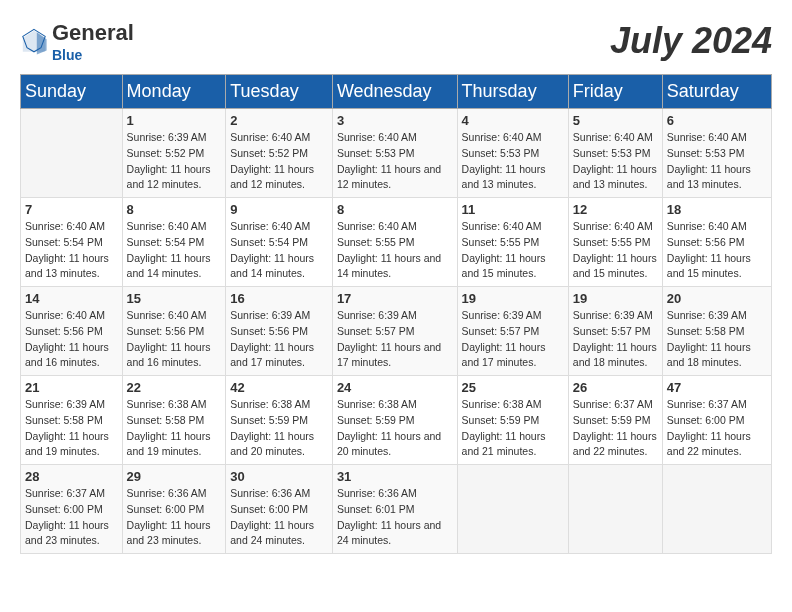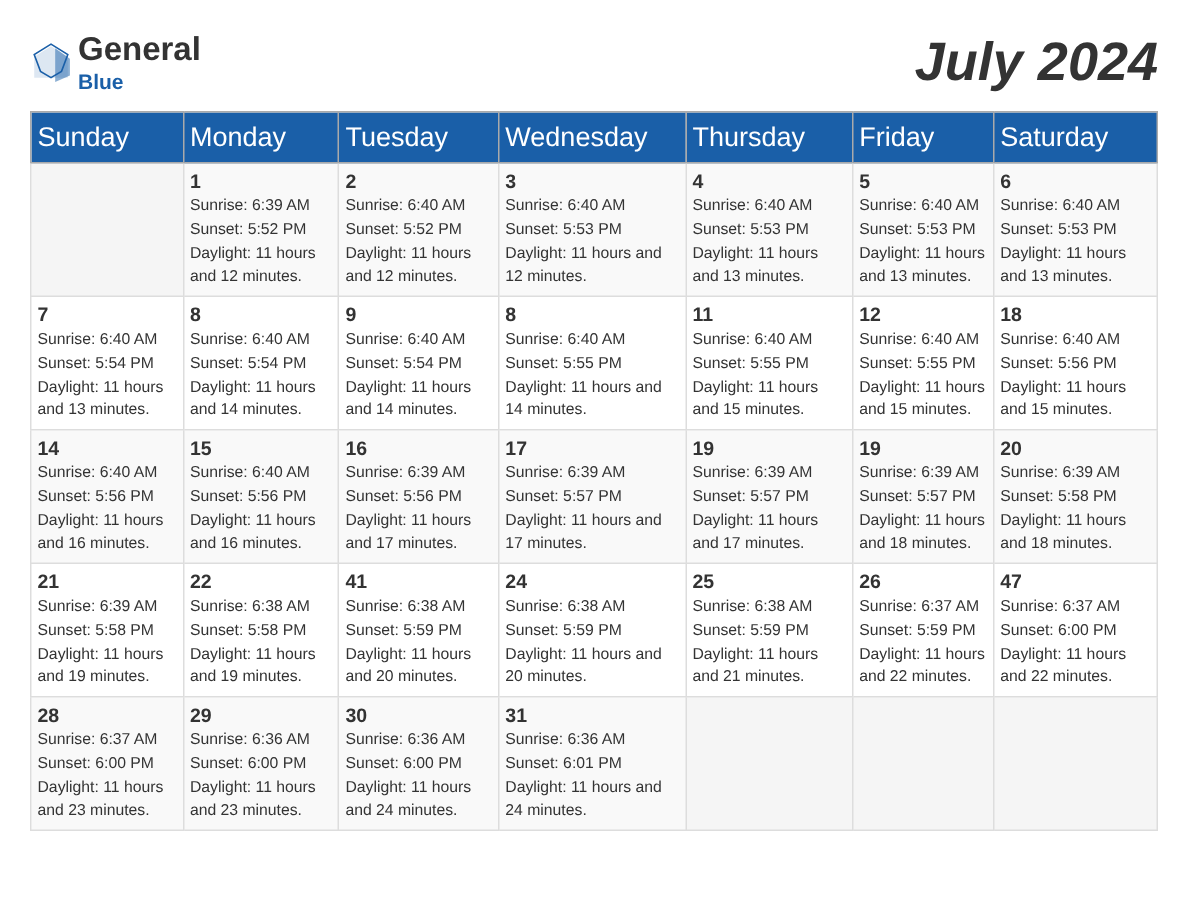--- a/index.html
+++ b/index.html
@@ -295,21 +295,21 @@
         </td>
         <td>
           <span class="day-number">22</span>
           <div class="day-info">
             <span>Sunrise: 6:38 AM</span><br>
             <span>Sunset: 5:58 PM</span><br>
             <span>Daylight: 11 hours and 19 minutes.</span>
           </div>
         </td>
         <td>
-          <span class="day-number">41</span>
+          <span class="day-number">42</span>
           <div class="day-info">
             <span>Sunrise: 6:38 AM</span><br>
             <span>Sunset: 5:59 PM</span><br>
             <span>Daylight: 11 hours and 20 minutes.</span>
           </div>
         </td>
         <td>
           <span class="day-number">24</span>
           <div class="day-info">
             <span>Sunrise: 6:38 AM</span><br>

